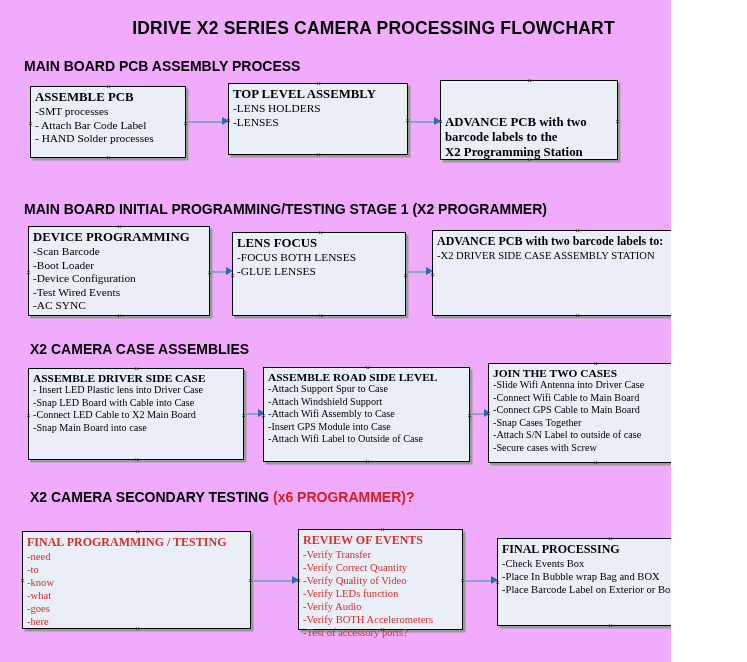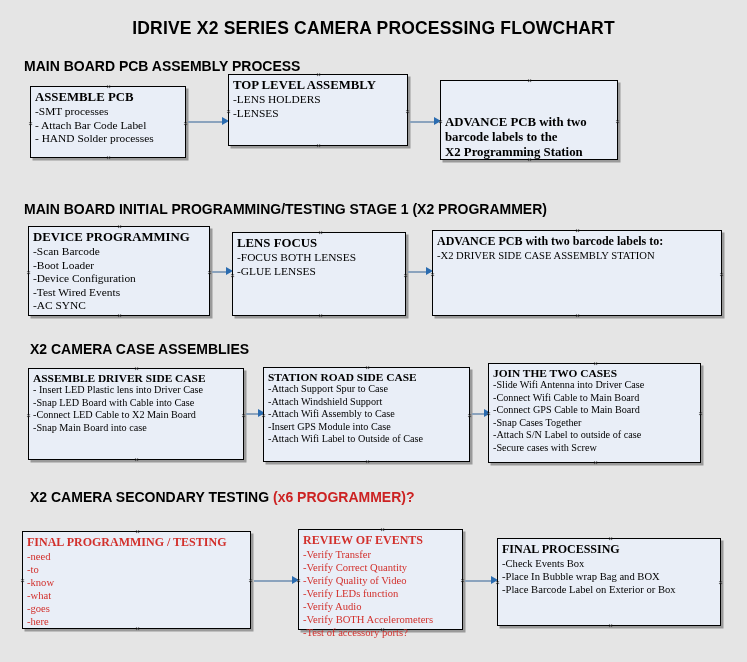--- a/index.html
+++ b/index.html
@@ -6,23 +6,23 @@
     margin: 0;
     padding: 0;
     background: #ffffff;
   }
   body {
     font-family: "Liberation Sans", sans-serif;
     -webkit-font-smoothing: antialiased;
   }
   #canvas {
     position: relative;
-    width: 747px;
+    width: 671px;
     height: 662px;
-    background: #e5e5e5;
+    background: #f0abfc;
     overflow: hidden;
   }
 
   
   .doc-title {
     position: absolute;
     left: 0;
     top: 18px;
     width: 747px;
     text-align: center;
@@ -139,21 +139,21 @@
     </div>
     <span class="handle" style="left:74px; top:-4px;"></span>
     <span class="handle" style="left:74px; bottom:-4px;"></span>
     <span class="handle" style="left:-4px; top:33px;"></span>
     <span class="handle" style="right:-4px; top:33px;"></span>
   </div>
 
   <div class="conn" style="left:188px; top:121px; width:38px;"></div>
   <div class="arrowhead" style="left:222px; top:117px;"></div>
 
-  <div class="pbox t13" style="left:228px; top:74px; width:180px; height:72px;">
+  <div class="pbox t13" style="left:228px; top:83px; width:180px; height:72px;">
     <div class="inner">
       <span class="bx-title">TOP LEVEL ASSEMBLY</span>
       <span class="bx-line">-LENS HOLDERS</span>
       <span class="bx-line">-LENSES</span>
     </div>
     <span class="handle" style="left:86px; top:-4px;"></span>
     <span class="handle" style="left:86px; bottom:-4px;"></span>
     <span class="handle" style="left:-4px; top:33px;"></span>
     <span class="handle" style="right:-4px; top:33px;"></span>
   </div>
@@ -237,21 +237,21 @@
     <span class="handle" style="left:104px; bottom:-4px;"></span>
     <span class="handle" style="left:-4px; top:43px;"></span>
     <span class="handle" style="right:-4px; top:43px;"></span>
   </div>
 
   <div class="conn" style="left:246px; top:413px; width:16px;"></div>
   <div class="arrowhead" style="left:258px; top:409px;"></div>
 
   <div class="pbox t11" style="left:263px; top:367px; width:207px; height:95px;">
     <div class="inner">
-      <span class="bx-title">STATION ROAD SIDE CASE</span>
+      <span class="bx-title">ASSEMBLE ROAD SIDE LEVEL</span>
       <span class="bx-line">-Attach Support Spur to Case</span>
       <span class="bx-line">-Attach Windshield Support</span>
       <span class="bx-line">-Attach Wifi Assembly to Case</span>
       <span class="bx-line">-Insert GPS Module into Case</span>
       <span class="bx-line">-Attach Wifi Label to Outside of Case</span>
     </div>
     <span class="handle" style="left:100px; top:-4px;"></span>
     <span class="handle" style="left:100px; bottom:-4px;"></span>
     <span class="handle" style="left:-4px; top:44px;"></span>
     <span class="handle" style="right:-4px; top:44px;"></span>

